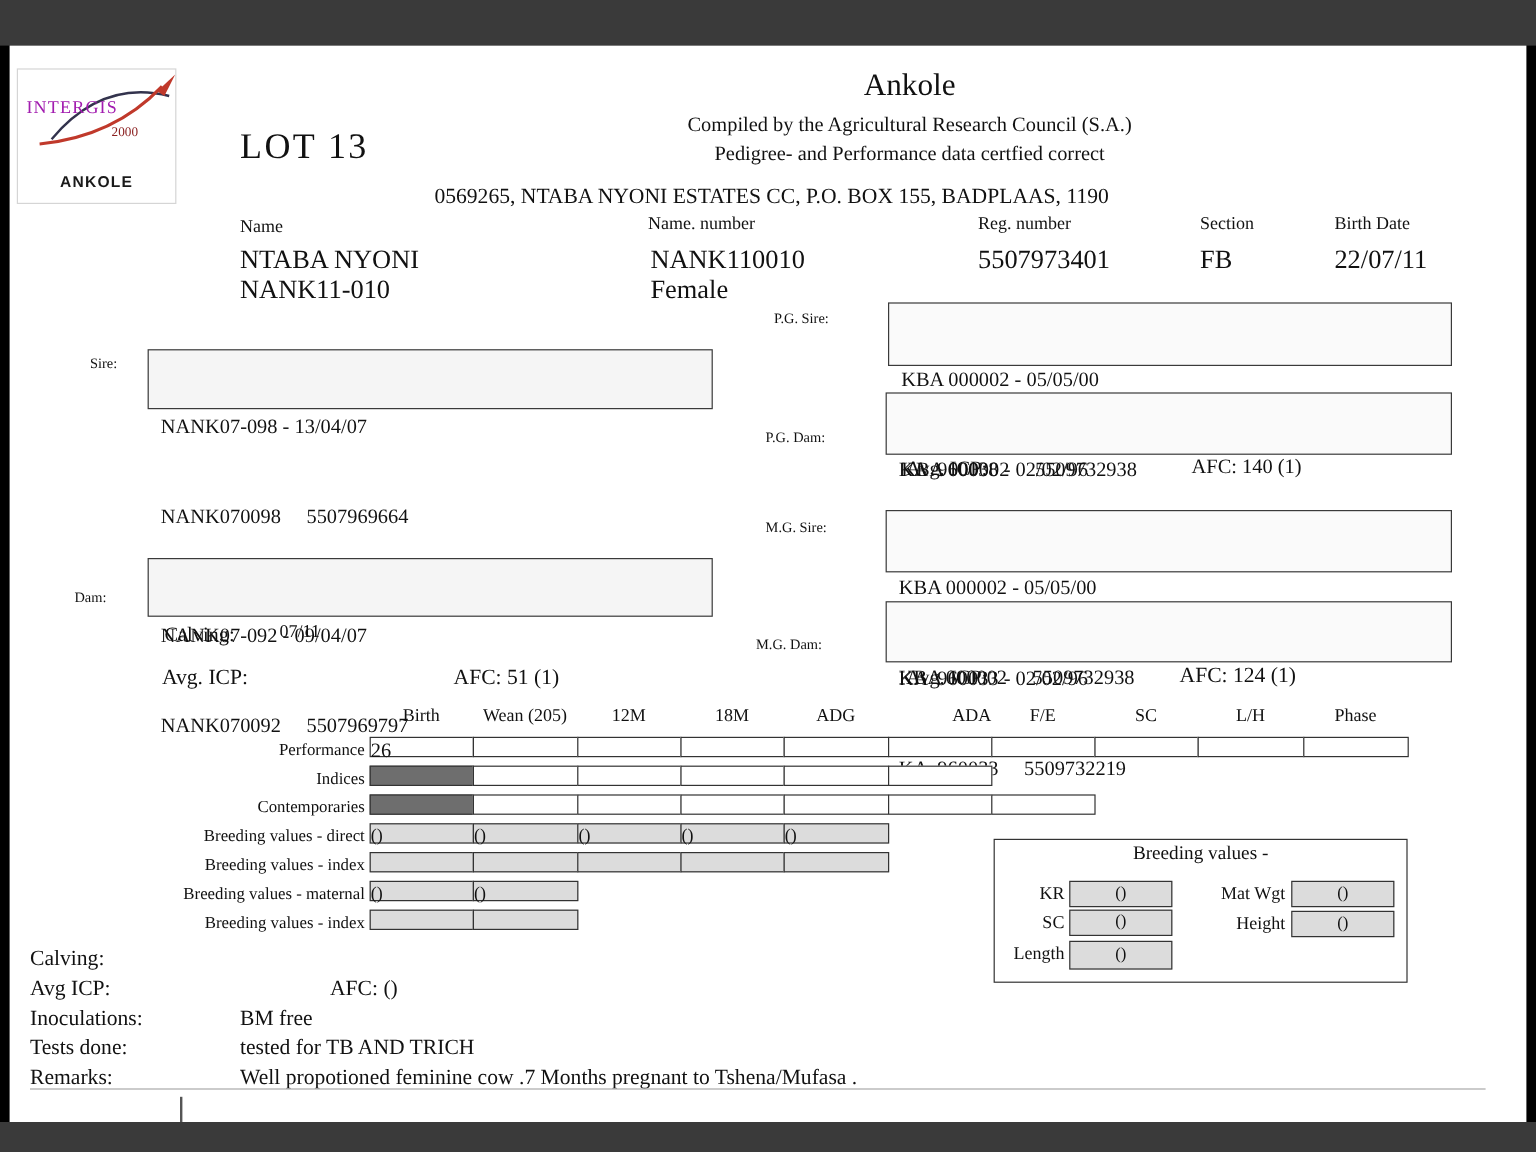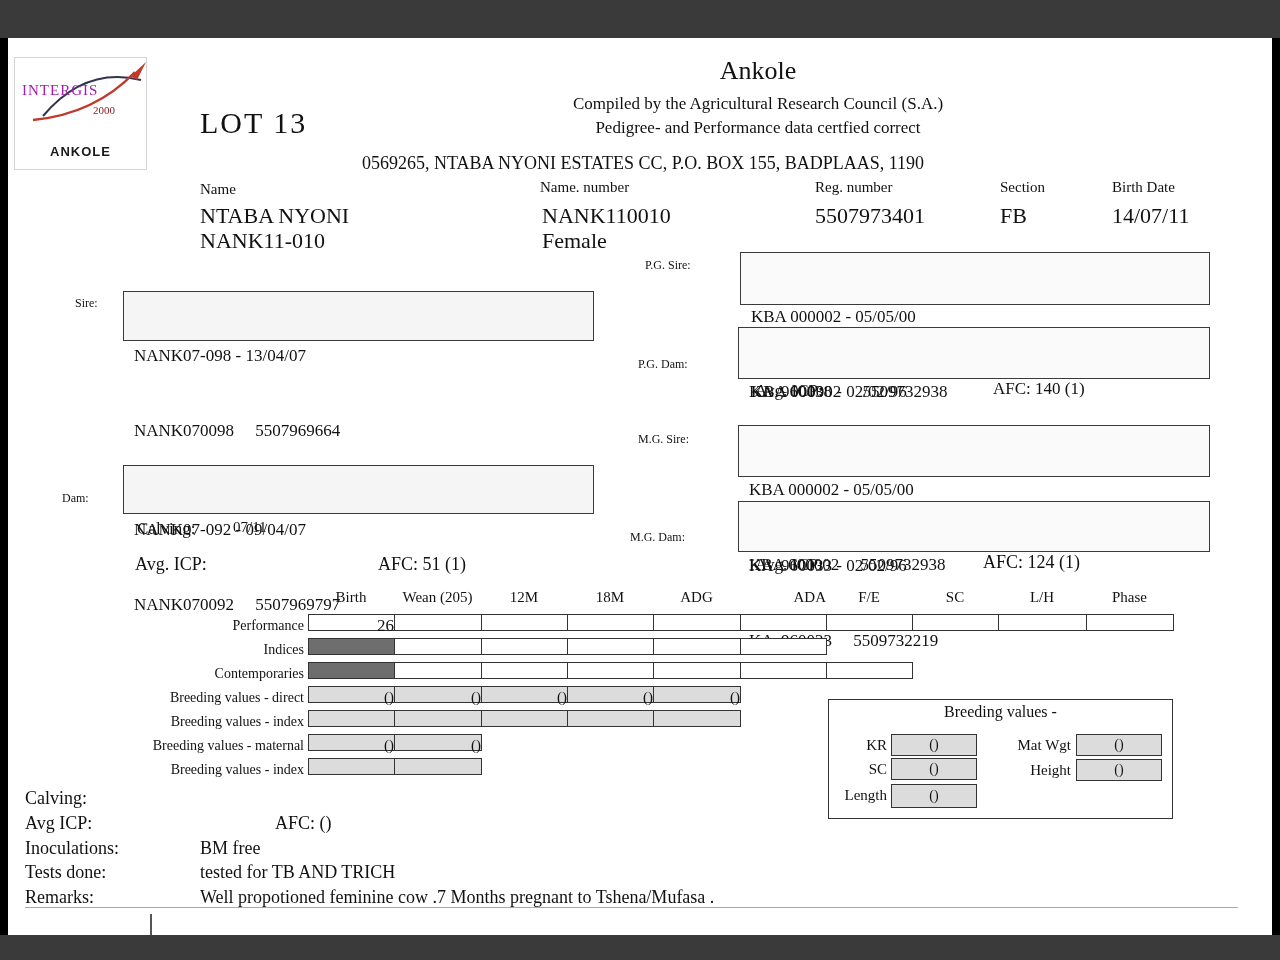--- a/index.html
+++ b/index.html
@@ -26,21 +26,21 @@
   .val { position:absolute; font-size:22px; }
   .lbl { position:absolute; font-size:12px; }
   .small { position:absolute; font-size:15px; }
   .icp { position:absolute; font-size:17px; }
 
   .pedbox { position:absolute; border:1px solid #3a3a3a; background:#fafafa; font-size:17px; line-height:25px; padding:1px 0 0 10px; white-space:pre; }
 
   
   .perf-header { position:absolute; text-align:center; font-size:15px; }
   .perf-row-label { position:absolute; left:20px; width:276px; text-align:right; font-size:14px; }
-  .perf-cell { position:absolute; height:17px; border:1px solid #333; text-align:right; font-size:15px; line-height:21px; background:#fff; }
+  .perf-cell { position:absolute; height:17px; border:1px solid #333; text-align:left; font-size:15px; line-height:21px; background:#fff; }
   .perf-cell.tall { font-size:17px; }
   .fill-white { background:#fff; }
   .fill-gray { background:#dcdcdc; }
   .fill-dark { background:#6e6e6e; }
 
   
   .bv-box { position:absolute; left:820px; top:661px; width:345px; height:120px; border:1px solid #333; background:#fff; }
   .bv-title { position:absolute; left:0; top:3px; width:100%; text-align:center; font-size:16px; }
   .bv-label { position:absolute; font-size:15px; text-align:right; }
   .bv-cell { position:absolute; width:86px; height:22px; background:#dcdcdc; border:1px solid #333; text-align:center; font-size:14px; line-height:19px; }
@@ -79,21 +79,21 @@
     <div class="hdr" style="left:192px;top:143px;">Name</div>
     <div class="hdr" style="left:532px;top:141px;">Name. number</div>
     <div class="hdr" style="left:807px;top:141px;">Reg. number</div>
     <div class="hdr" style="left:992px;top:141px;">Section</div>
     <div class="hdr" style="left:1104px;top:141px;">Birth Date</div>
 
     <div class="val" style="left:192px;top:165px;">NTABA NYONI</div>
     <div class="val" style="left:534px;top:165px;">NANK110010</div>
     <div class="val" style="left:807px;top:165px;">5507973401</div>
     <div class="val" style="left:992px;top:165px;">FB</div>
-    <div class="val" style="left:1104px;top:165px;">14/07/11</div>
+    <div class="val" style="left:1104px;top:165px;">22/07/11</div>
     <div class="val" style="left:192px;top:190px;">NANK11-010</div>
     <div class="val" style="left:534px;top:190px;">Female</div>
 
     <div class="lbl" style="left:637px;top:220px;">P.G. Sire:</div>
     <div class="pedbox" style="left:732px;top:214px;width:470px;height:53px;">
       <div>KBA 000002 - 05/05/00</div>
       <div>KBA 000002     5509732938</div>
     </div>
 
     <div class="lbl" style="left:630px;top:319px;">P.G. Dam:</div>

